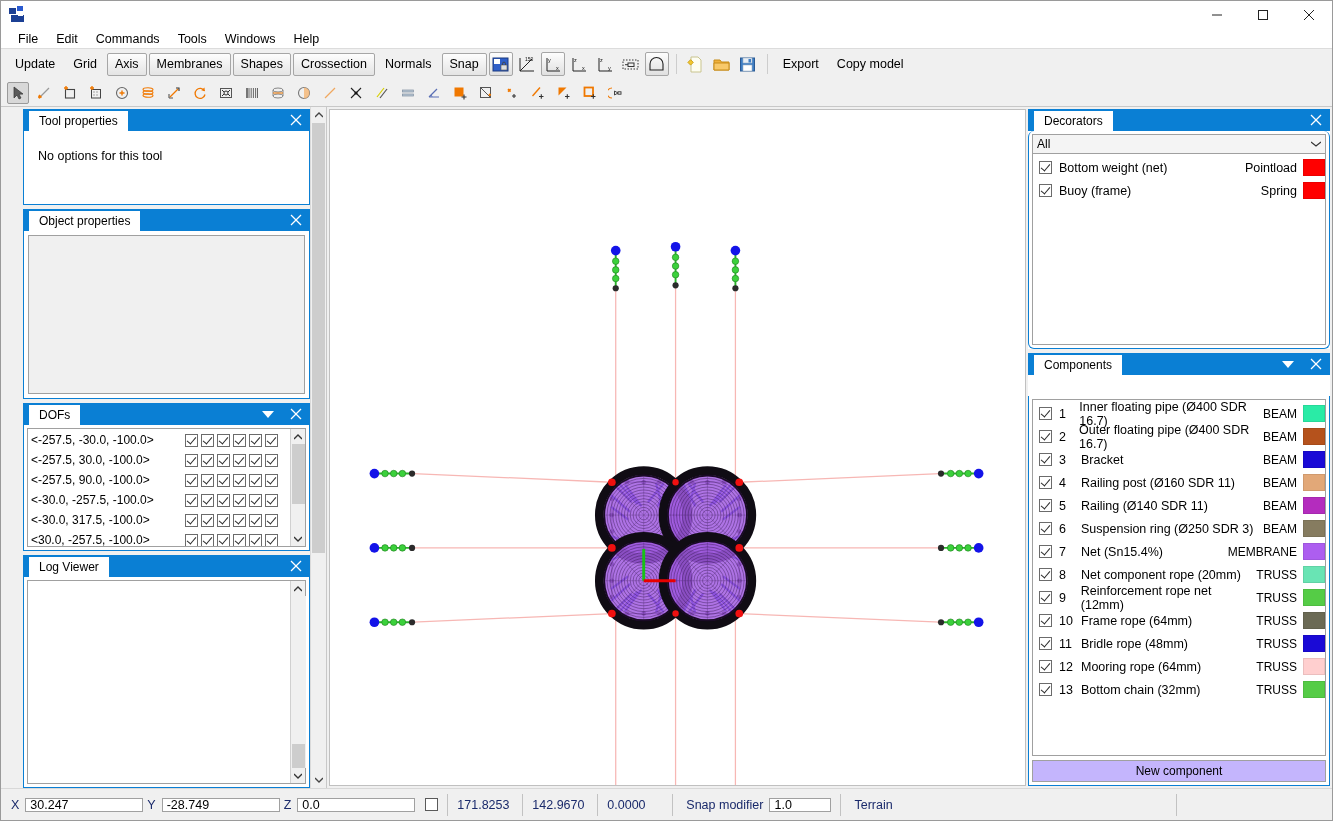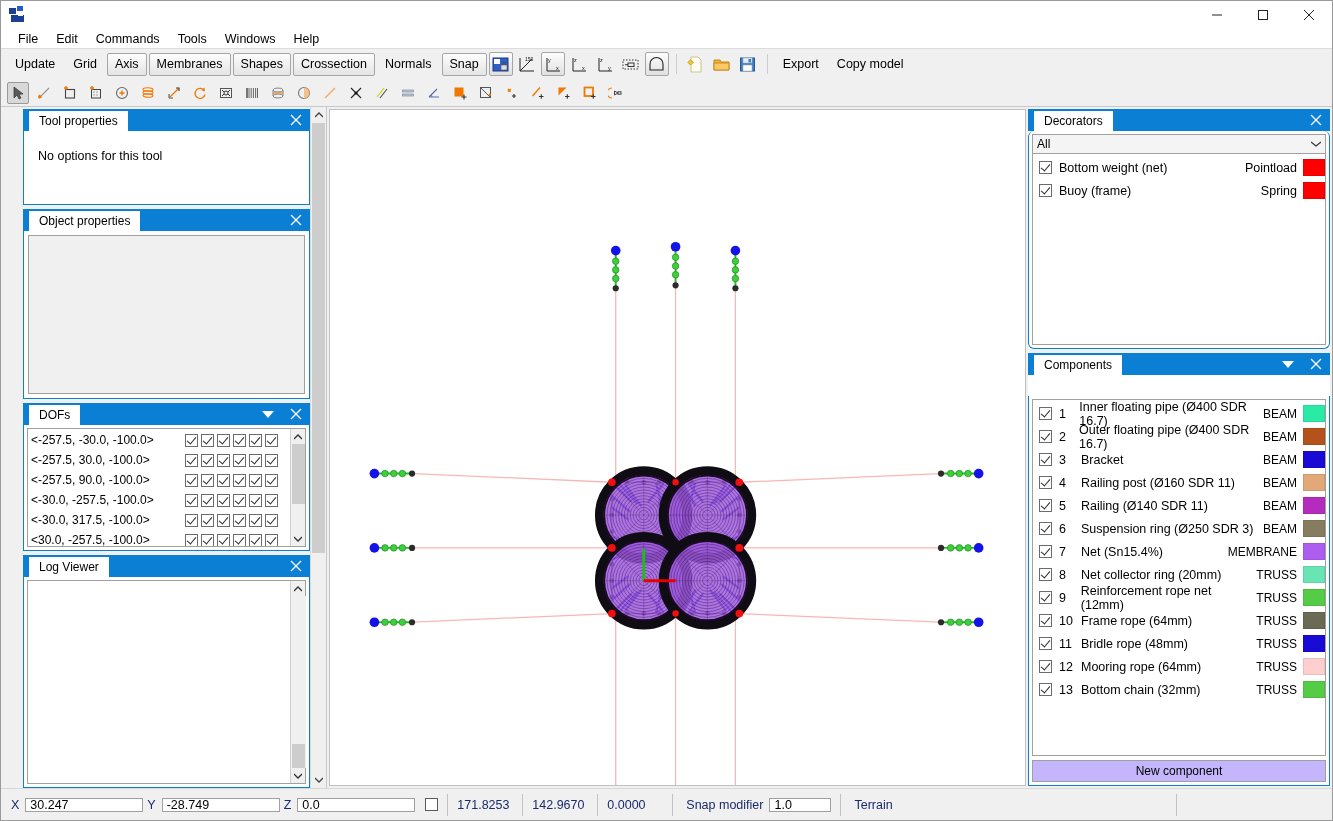--- a/index.html
+++ b/index.html
@@ -1085,21 +1085,21 @@
           <div class="comp-row">
             <span class="chk checked"></span>
             <span class="comp-idx">7</span>
             <span class="comp-name">Net (Sn15.4%)</span>
             <span class="comp-type">MEMBRANE</span>
             <span class="swatch" style="background:#ad5ef0"></span>
           </div>
           <div class="comp-row">
             <span class="chk checked"></span>
             <span class="comp-idx">8</span>
-            <span class="comp-name">Net collector ring (20mm)</span>
+            <span class="comp-name">Net component rope (20mm)</span>
             <span class="comp-type">TRUSS</span>
             <span class="swatch" style="background:#69e4b4"></span>
           </div>
           <div class="comp-row">
             <span class="chk checked"></span>
             <span class="comp-idx">9</span>
             <span class="comp-name">Reinforcement rope net (12mm)</span>
             <span class="comp-type">TRUSS</span>
             <span class="swatch" style="background:#55cc46"></span>
           </div>

